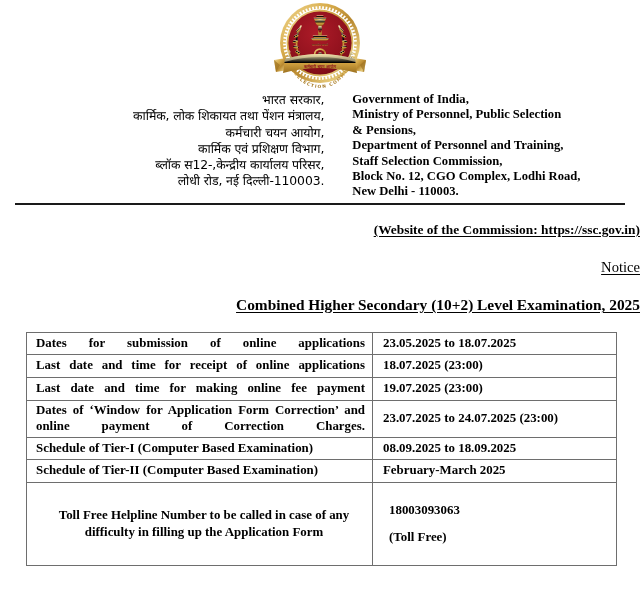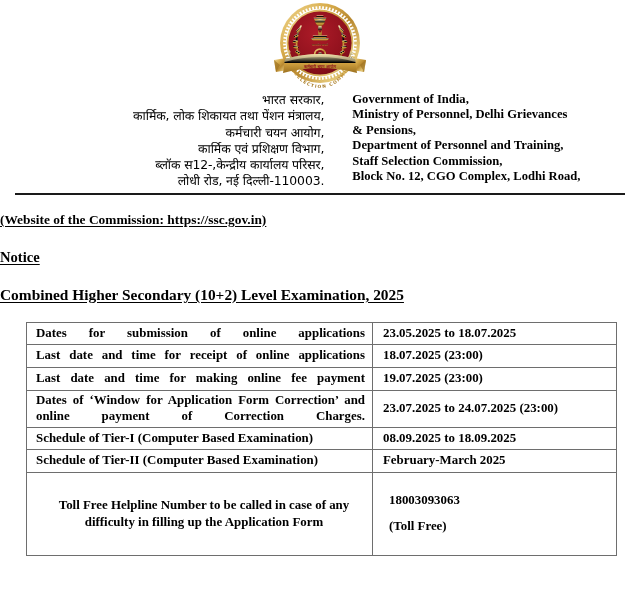--- a/index.html
+++ b/index.html
@@ -62,29 +62,29 @@
   .addr-en div, .addr-hi div { white-space: nowrap; }
 
   .hrule {
     margin: 3px 15px 0 15px;
     height: 0;
     border: 0;
     border-top: 2.2px solid #1a1a1a;
   }
 
   
-  .titles { text-align: left; }
+  .titles { text-align: right; }
   .website-line {
     margin-top: 17px;
     font-weight: bold;
     font-size: 13.4px;
   }
   .notice-line {
     margin-top: 21px;
-    font-weight: bold;
+    font-weight: normal;
     font-size: 14.6px;
   }
   .exam-line {
     margin-top: 20px;
     font-weight: bold;
     font-size: 15.4px;
   }
   .u { text-decoration: underline; text-underline-offset: 2px; }
 
   
@@ -226,25 +226,26 @@
   <div class="addr-hi">
     <div>भारत सरकार,</div>
     <div>कार्मिक, लोक शिकायत तथा पेंशन मंत्रालय,</div>
     <div>कर्मचारी चयन आयोग,</div>
     <div>कार्मिक एवं प्रशिक्षण विभाग,</div>
     <div>ब्लॉक स12-,केन्द्रीय कार्यालय परिसर,</div>
     <div>लोधी रोड, नई दिल्ली-110003.</div>
   </div>
   <div class="addr-en">
     <div>Government of India,</div>
-    <div>Ministry of Personnel, Delhi Grievances</div>
+    <div>Ministry of Personnel, Public Selection</div>
     <div>&amp; Pensions,</div>
     <div>Department of Personnel and Training,</div>
     <div>Staff Selection Commission,</div>
     <div>Block No. 12, CGO Complex, Lodhi Road,</div>
+    <div>New Delhi - 110003.</div>
   </div>
 </div>
 
 <div class="hrule"></div>
 
 <div class="titles">
   <div class="website-line">
     <span class="u">(Website of the Commission: https://ssc.gov.in)</span>
   </div>
   <div class="notice-line">

